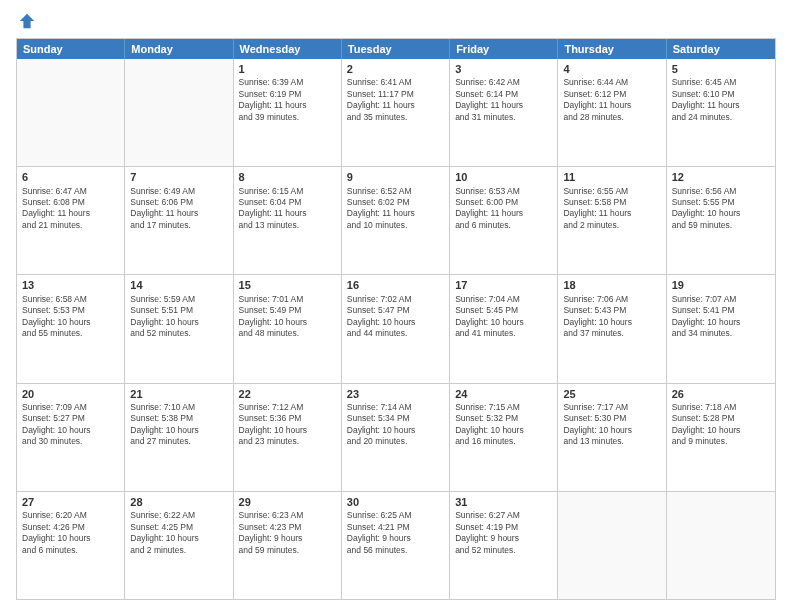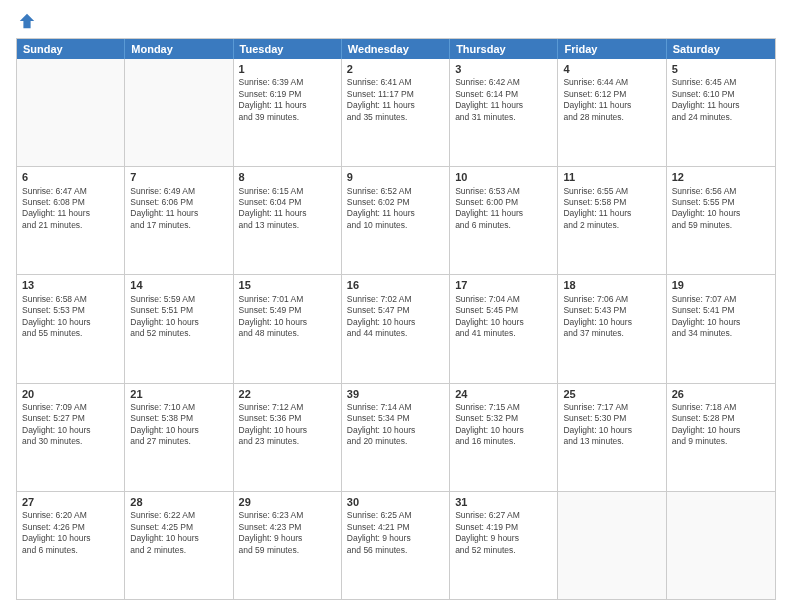--- a/index.html
+++ b/index.html
@@ -134,24 +134,24 @@
     <div class="title-block">
       <div class="main-title"></div>
       <div class="subtitle"></div>
     </div>
   </div>
 
   <div class="calendar">
     <div class="cal-header">
       <div class="cal-header-cell">Sunday</div>
       <div class="cal-header-cell">Monday</div>
+      <div class="cal-header-cell">Wednesday</div>
       <div class="cal-header-cell">Tuesday</div>
-      <div class="cal-header-cell">Wednesday</div>
+      <div class="cal-header-cell">Friday</div>
       <div class="cal-header-cell">Thursday</div>
-      <div class="cal-header-cell">Friday</div>
       <div class="cal-header-cell">Saturday</div>
     </div>
     <div class="cal-body" id="cal-body">
     <div class="cal-row">
           <div class="cal-cell empty"></div>
           <div class="cal-cell empty"></div>
           <div class="cal-cell">
             <span class="day-num">1</span>
             <span class="cell-line">Sunrise: 6:39 AM</span>
             <span class="cell-line">Sunset: 6:19 PM</span>
@@ -305,21 +305,21 @@
             <span class="cell-line">and 27 minutes.</span>
           </div>
           <div class="cal-cell">
             <span class="day-num">22</span>
             <span class="cell-line">Sunrise: 7:12 AM</span>
             <span class="cell-line">Sunset: 5:36 PM</span>
             <span class="cell-line">Daylight: 10 hours</span>
             <span class="cell-line">and 23 minutes.</span>
           </div>
           <div class="cal-cell">
-            <span class="day-num">39</span>
+            <span class="day-num">23</span>
             <span class="cell-line">Sunrise: 7:14 AM</span>
             <span class="cell-line">Sunset: 5:34 PM</span>
             <span class="cell-line">Daylight: 10 hours</span>
             <span class="cell-line">and 20 minutes.</span>
           </div>
           <div class="cal-cell">
             <span class="day-num">24</span>
             <span class="cell-line">Sunrise: 7:15 AM</span>
             <span class="cell-line">Sunset: 5:32 PM</span>
             <span class="cell-line">Daylight: 10 hours</span>

